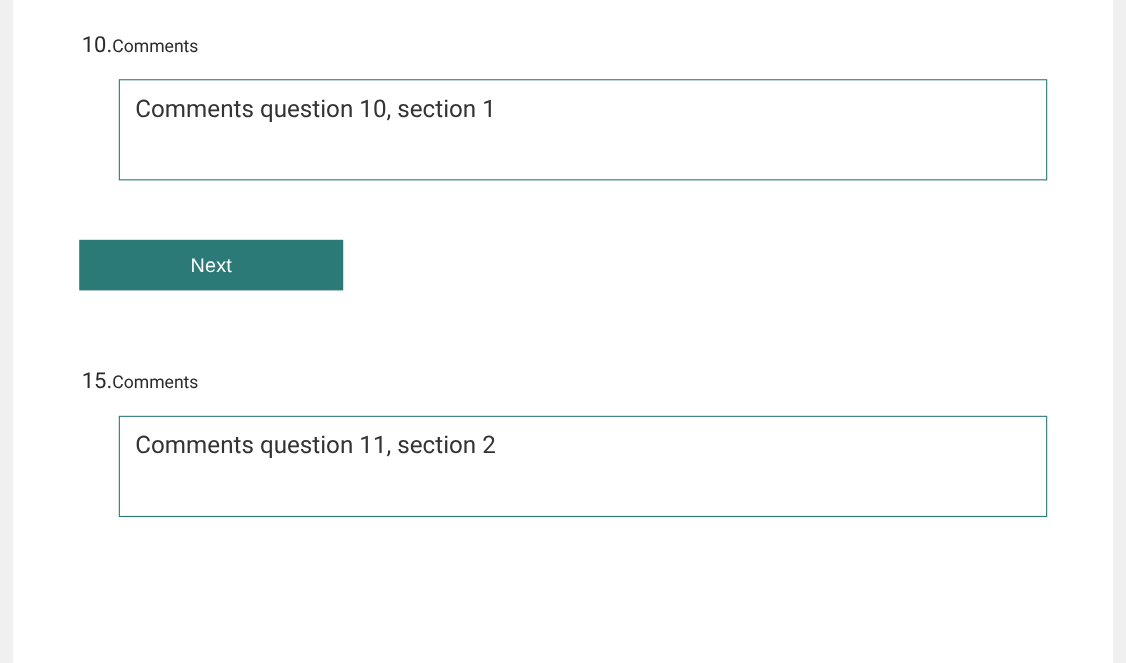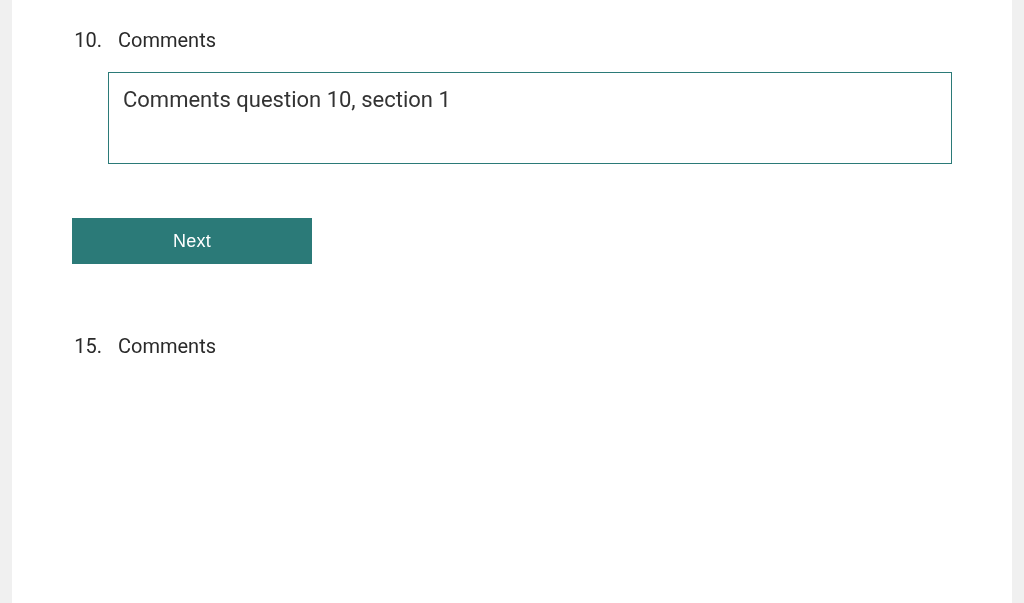--- a/index.html
+++ b/index.html
@@ -21,32 +21,32 @@
       padding: 0;
       min-height: 100%;
       position: relative;
     }
     .question-block {
       padding: 0 60px;
     }
     .question-row {
       display: flex;
       align-items: baseline;
-      gap: 16px;
+      gap: 0;
       margin-bottom: 20px;
     }
     .question-number {
       font-size: 20px;
       font-weight: 400;
       color: #2a2a2a;
       min-width: 30px;
       text-align: right;
     }
     .question-title {
-      font-size: 20px;
+      font-size: 16px;
       font-weight: 400;
       color: #2a2a2a;
     }
     .textarea-wrap {
       margin-left: 36px;
       margin-bottom: 50px;
     }
     .comment-textarea {
       width: 100%;
       min-height: 92px;
@@ -106,15 +106,18 @@
     <button class="next-button">Next</button>
   </div>
 
   <div class="spacer-mid"></div>
 
   <div class="question-block">
     <div class="question-row">
       <span class="question-number">15.</span>
       <span class="question-title">Comments</span>
     </div>
+    <div class="textarea-wrap">
+      <textarea class="comment-textarea" style="">Comments question 11, section 2</textarea>
+    </div>
   </div>
 
 </div>
 
 </body></html>

